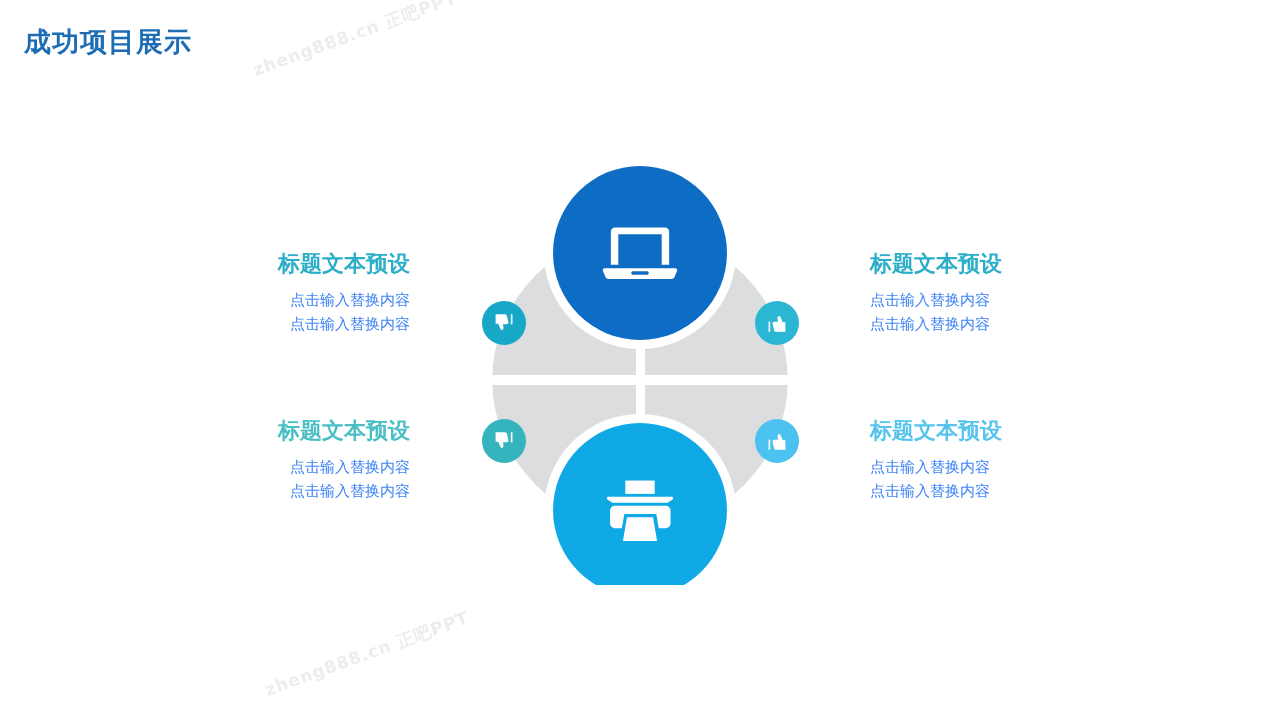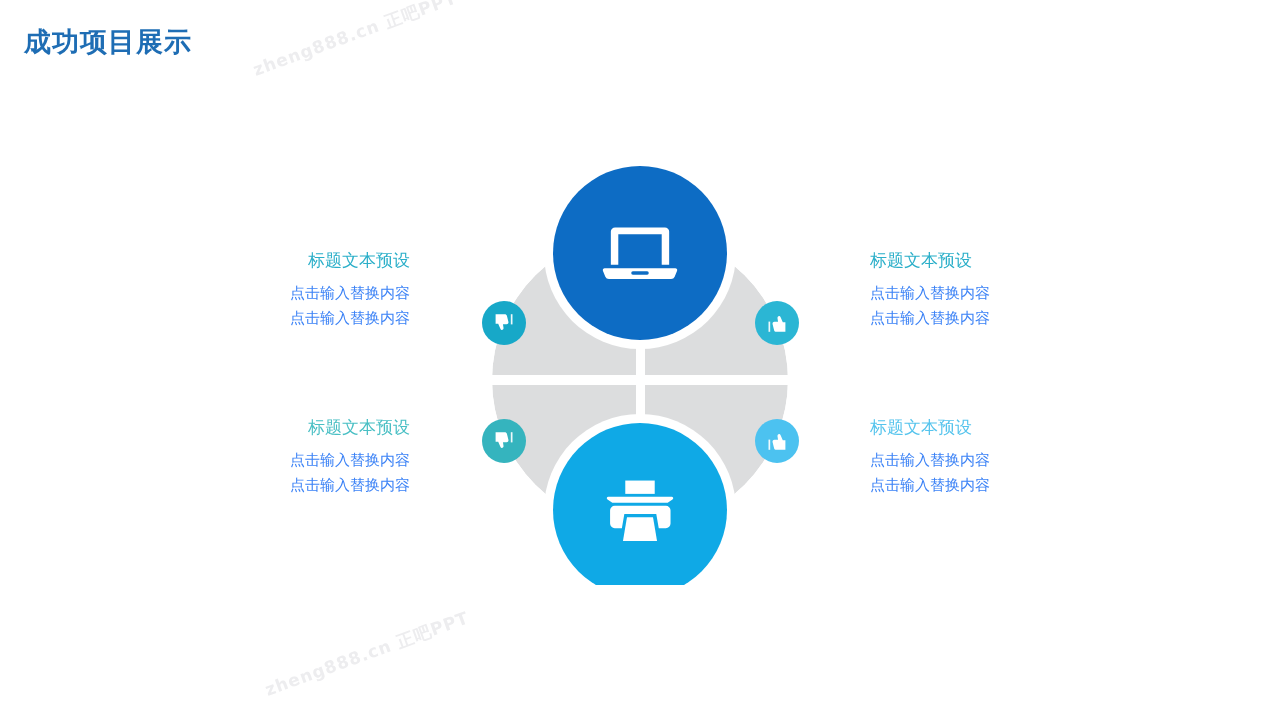--- a/index.html
+++ b/index.html
@@ -71,22 +71,22 @@
     justify-content: center;
   }
   .thumb-badge svg { display: block; }
 
   
   .text-block {
     position: absolute;
     width: 300px;
   }
   .text-block .tb-title {
-    font-size: 17px;
-    font-weight: normal;
+    font-size: 22px;
+    font-weight: bold;
     line-height: 1.25;
     margin-bottom: 10px;
     white-space: nowrap;
   }
   .text-block .tb-line {
     font-size: 15px;
     color: #3b82f6;
     line-height: 1.65;
     white-space: nowrap;
   }

